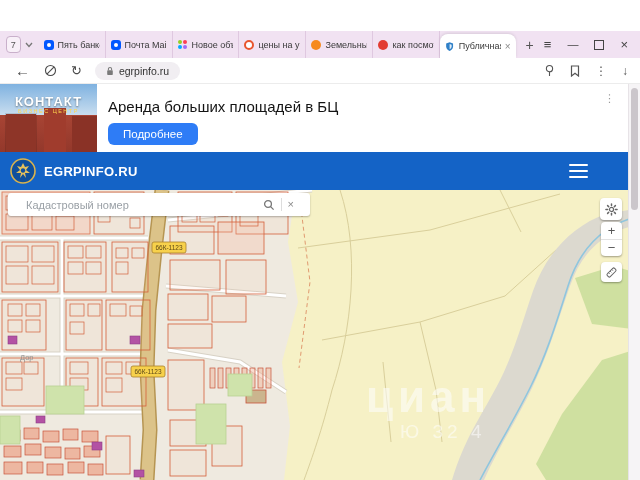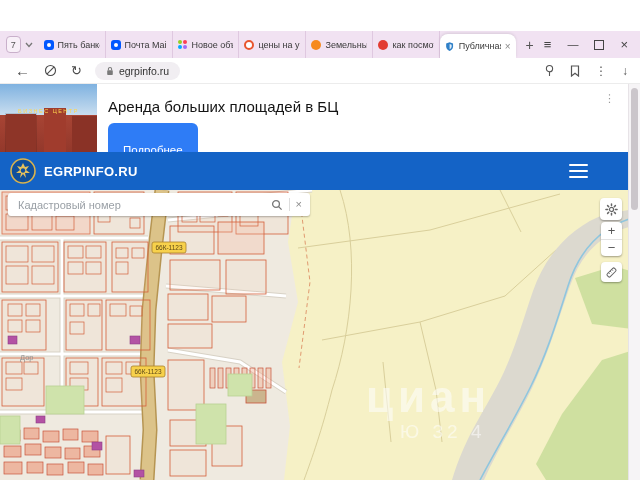--- a/index.html
+++ b/index.html
@@ -51,34 +51,34 @@
   .ad-img .bld3{position:absolute;left:72px;top:32px;width:25px;height:36px;background:#8a3226;}
   .ad-img .t1{position:absolute;left:0;right:0;top:10px;text-align:center;color:#fff;font-weight:bold;
               font-size:13px;letter-spacing:1px;text-shadow:0 1px 2px rgba(0,0,0,.45);}
   .ad-img .t2{position:absolute;left:0;right:0;top:24px;text-align:center;color:#ffd54d;
               font-size:5.5px;letter-spacing:1.5px;}
   .ad-body{position:absolute;left:108px;top:9px;}
   .ad-row1{display:flex;align-items:center;gap:5px;font-size:10.5px;color:#1f1f1f;}
   .ad-badge{font-size:7px;color:#9a9a9a;letter-spacing:.5px;margin-left:5px;}
   .ad-head{font-size:15px;font-weight:normal;color:#141414;margin-top:5px;}
   .ad-btn{display:inline-block;margin-top:8px;background:#2e7cf6;color:#fff;font-size:11.5px;
-          padding:21px 15px;border-radius:6px;}
+          padding:5px 15px;border-radius:6px;}
   .ad-more{position:absolute;right:14px;top:8px;color:#9a9a9a;font-size:11px;}
 
   
   .siteheader{position:absolute;left:0;top:152px;width:640px;height:38px;background:#1463c6;
               display:flex;align-items:center;}
   .brand{color:#fff;font-weight:bold;font-size:13px;letter-spacing:.3px;margin-left:8px;}
   .burger{margin-left:auto;margin-right:52px;display:flex;flex-direction:column;gap:4px;}
   .burger i{display:block;width:19px;height:2px;background:#fff;border-radius:2px;}
 
   
   .map{position:absolute;left:0;top:190px;width:640px;height:290px;background:#f6f1c6;}
   .search{position:absolute;left:8px;top:3px;width:302px;height:23px;background:#fff;border-radius:3px;
-          box-shadow:0 1px 2px rgba(0,0,0,.28);display:flex;align-items:center;padding:0 8px;box-sizing:border-box;}
+          box-shadow:0 1px 2px rgba(0,0,0,.28);display:flex;align-items:center;padding:0 16px;box-sizing:border-box;}
   .search input{border:none;outline:none;flex:1;font-size:11px;color:#333;background:transparent;
                 font-family:"Liberation Sans",sans-serif;}
   .search input::placeholder{color:#9aa0a6;}
   .s-div{width:1px;height:13px;background:#ddd;margin:0 6px;}
   .s-clear{color:#8a8a8a;font-size:11px;line-height:1;}
   .mapbtn{position:absolute;background:#fff;border-radius:4px;box-shadow:0 1px 2px rgba(0,0,0,.35);
           display:flex;align-items:center;justify-content:center;color:#555;}
   .btn-gear{left:600px;top:8px;width:22px;height:22px;}
   .zoomgroup{position:absolute;left:601px;top:32px;width:21px;height:34px;background:#fff;border-radius:4px;
              box-shadow:0 1px 2px rgba(0,0,0,.35);display:flex;flex-direction:column;}
@@ -175,20 +175,21 @@
       <span class="g">⋮</span>
       <span class="g">↓</span>
     </div>
   </div>
 
   <div class="ad">
     <div class="ad-img">
       <span class="bld1"></span>
       <span class="bld2"></span>
       <span class="bld3"></span>
+      <span class="t1">КОНТАКТ</span>
       <span class="t2">БИЗНЕС ЦЕНТР</span>
     </div>
     <div class="ad-body">
       <div class="ad-head">Аренда больших площадей в БЦ</div>
       <span class="ad-btn">Подробнее</span>
     </div>
     <span class="ad-more">⋮</span>
   </div>
 
   <div class="siteheader">

